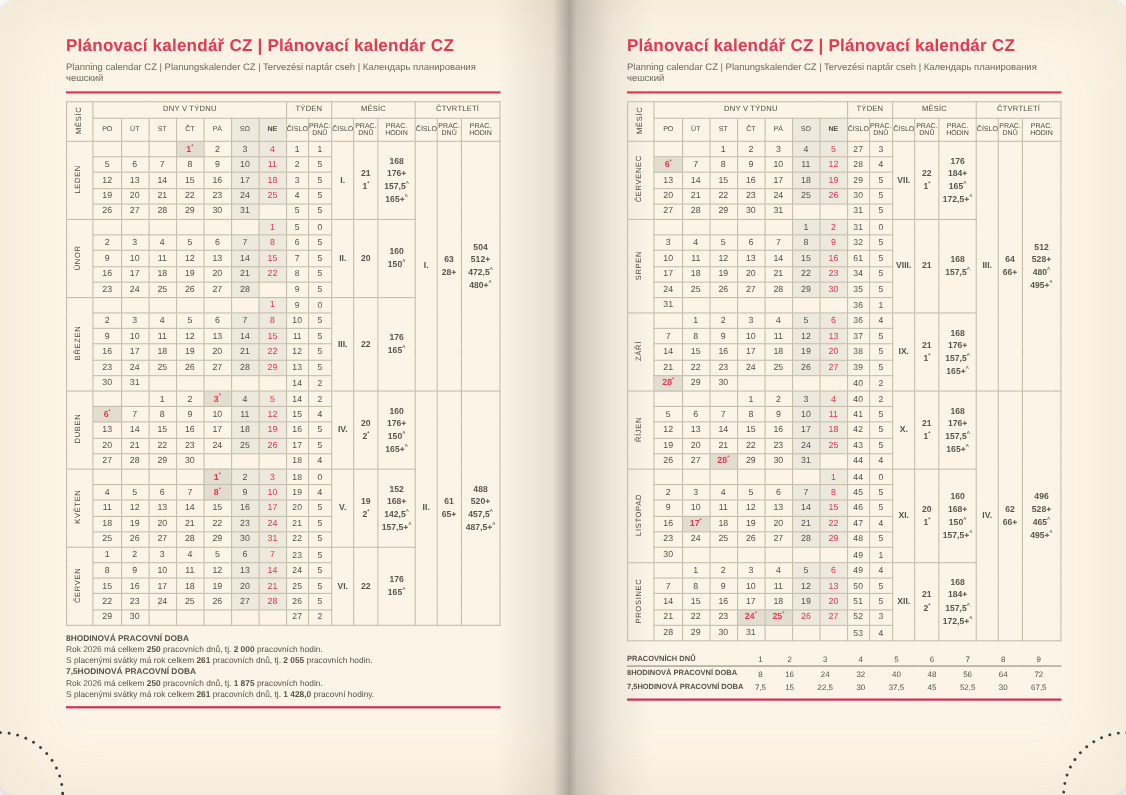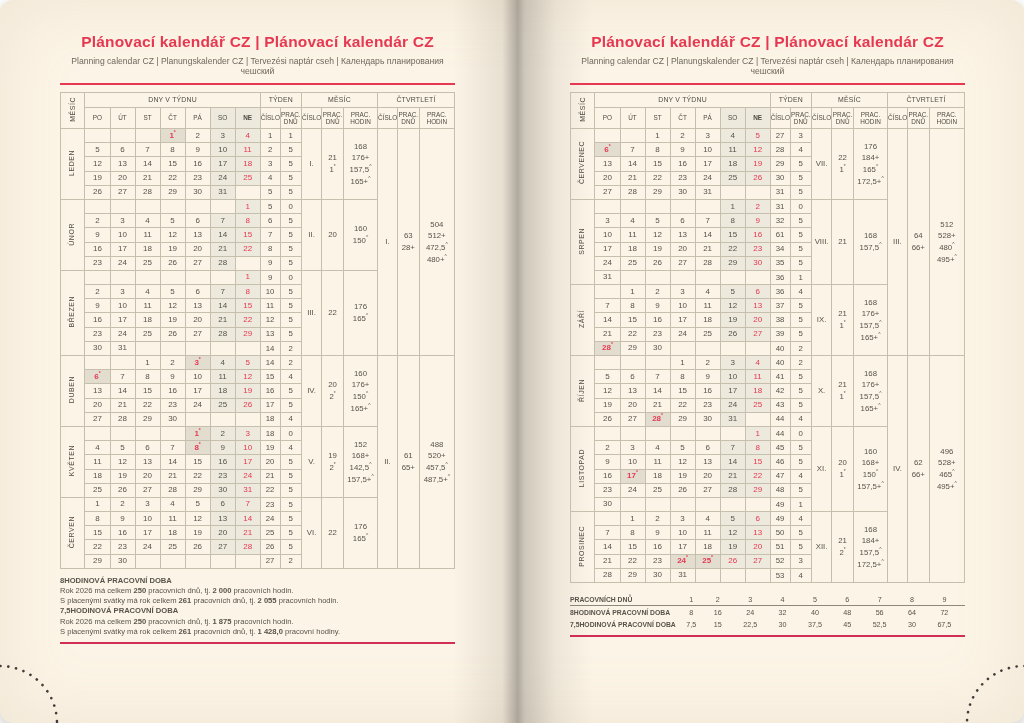--- a/index.html
+++ b/index.html
@@ -8,40 +8,40 @@
         border-radius:13px;overflow:hidden;display:flex;
         box-shadow:0 5px 16px rgba(0,0,0,.22), inset 0 0 70px rgba(175,155,120,.16);
         font-family:"Liberation Sans",sans-serif;color:#57534b;}
   .spine{position:absolute;top:0;bottom:0;left:452px;width:140px;pointer-events:none;
          background:linear-gradient(90deg, rgba(110,100,85,0) 0%, rgba(110,100,85,.14) 36%,
                     rgba(70,65,58,.42) 47%, rgba(100,95,86,.30) 52%, rgba(135,130,120,.12) 74%,
                     rgba(135,130,120,0) 100%);}
   .page{position:relative;width:512px;height:100%;padding-top:33px;}
   .page.left{padding-left:60px;padding-right:57px;}
   .page.right{padding-left:58px;padding-right:59px;}
-  .ph{text-align:center;}
+  .ph{text-align:left;}
   .title{color:#e73852;font-weight:bold;font-size:15.5px;letter-spacing:.2px;margin:0 0 5px;}
   .subtitle{font-size:8.6px;color:#6e695e;margin:0 0 7px;}
   .rule{height:2px;background:#e73852;margin-bottom:7px;}
   table.cal{width:100%;border-collapse:collapse;table-layout:fixed;}
   .cal th,.cal td{border:1px solid #c6bfae;text-align:center;vertical-align:middle;padding:0;font-weight:normal;}
   .cal thead tr.g th{font-size:6.9px;color:#4f4b43;height:15px;line-height:1.05;letter-spacing:.2px;}
   .cal thead tr.s th{font-size:6.4px;color:#4f4b43;height:21px;line-height:1.1;}
   th.c-sat,th.c-sun{background:#ede9dc;}
   th.c-sun{color:#e73852;font-weight:bold;}
   .cal td{font-size:8px;height:14.2px;line-height:1;color:#57534b;}
   td.c-sat.filled,td.c-sun.filled{background:#ede9dc;}
   td.c-sun{color:#e73852;}
   td.c-hol{background:#e2ddcf;color:#e73852;font-weight:bold;}
   td.c-red{color:#e73852;}
   sup{font-size:.62em;vertical-align:super;line-height:0;}
   .h-mname span,.mname span{writing-mode:vertical-rl;transform:rotate(180deg);
        font-size:6.9px;letter-spacing:.6px;color:#4f4b43;display:inline-block;}
   td.num{font-size:7.8px;}
-  td.sum{font-size:7.8px;}
+  td.sum{font-size:7.8px;font-weight:bold;}
   td.sum div{line-height:1.5;}
   .fl{display:flex;margin-top:7px;}
   .fl-text{width:308px;font-size:7.6px;line-height:1.34;}
   .fl-text .fh{font-weight:bold;}
   .fl-legend{margin-left:34px;font-size:7.6px;line-height:1.34;}
   .fl-legend .lt{font-weight:bold;}
   .lg-row{display:flex;}
   .lg-sym{width:11px;flex:none;}
   .lg-txt{max-width:118px;}
   .bottom-rule{height:2px;background:#d02e52;margin-top:5px;}

